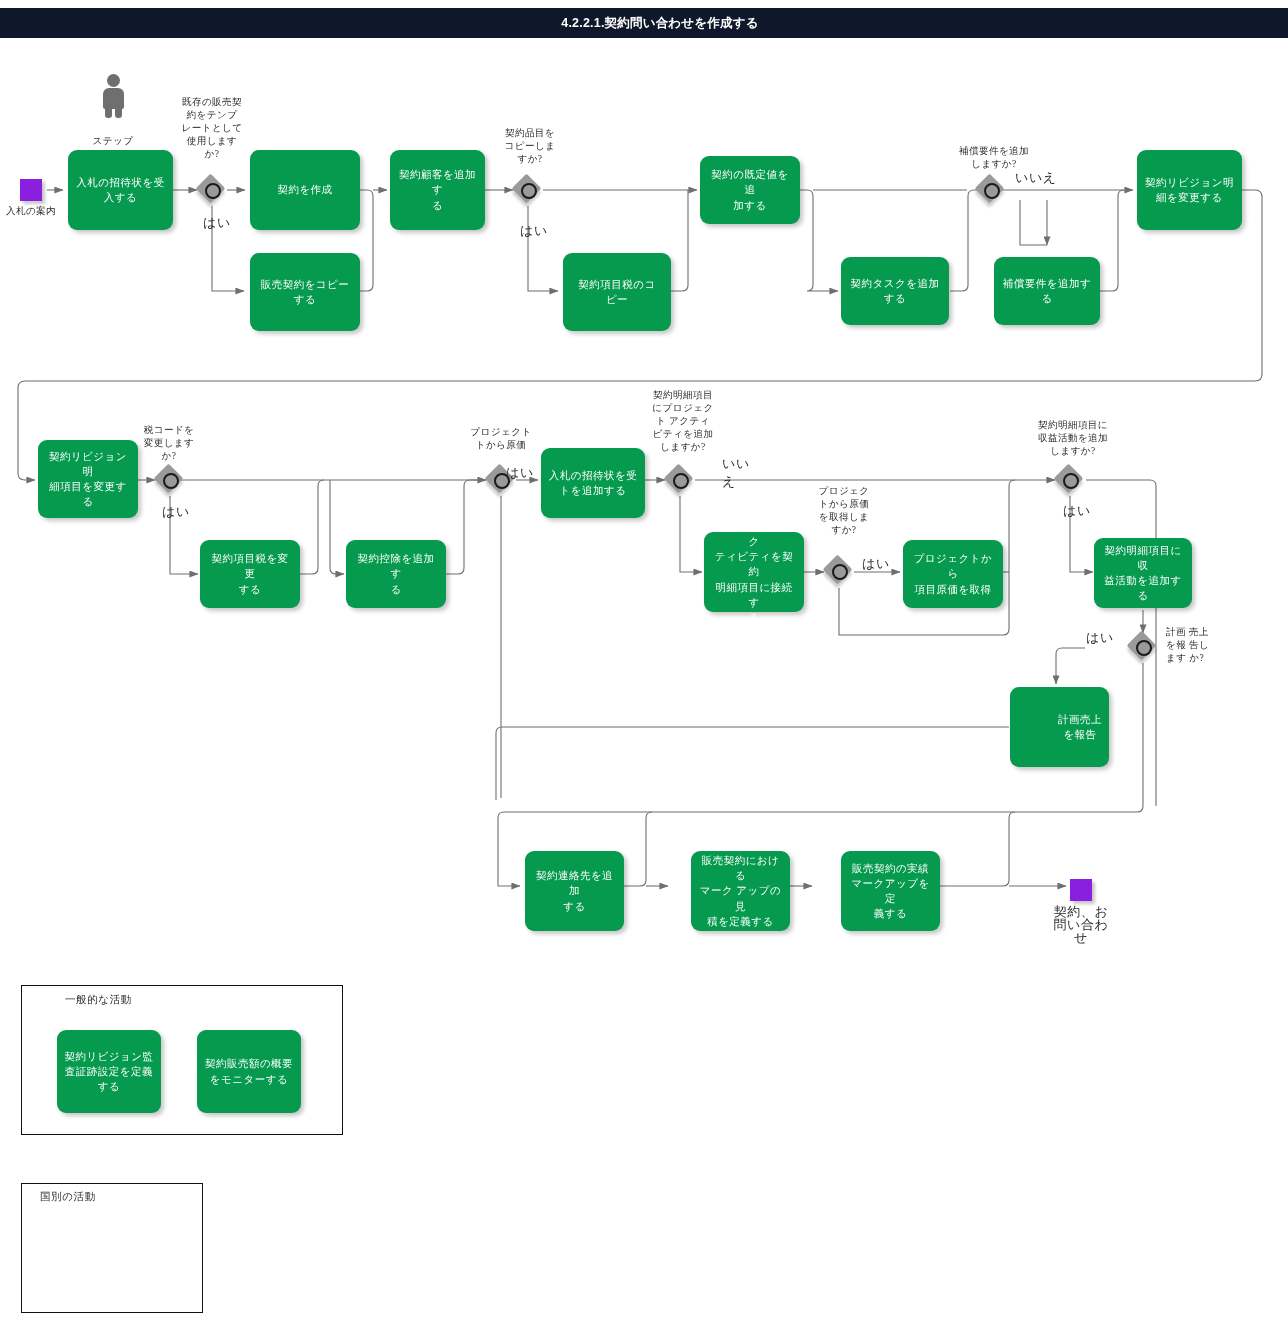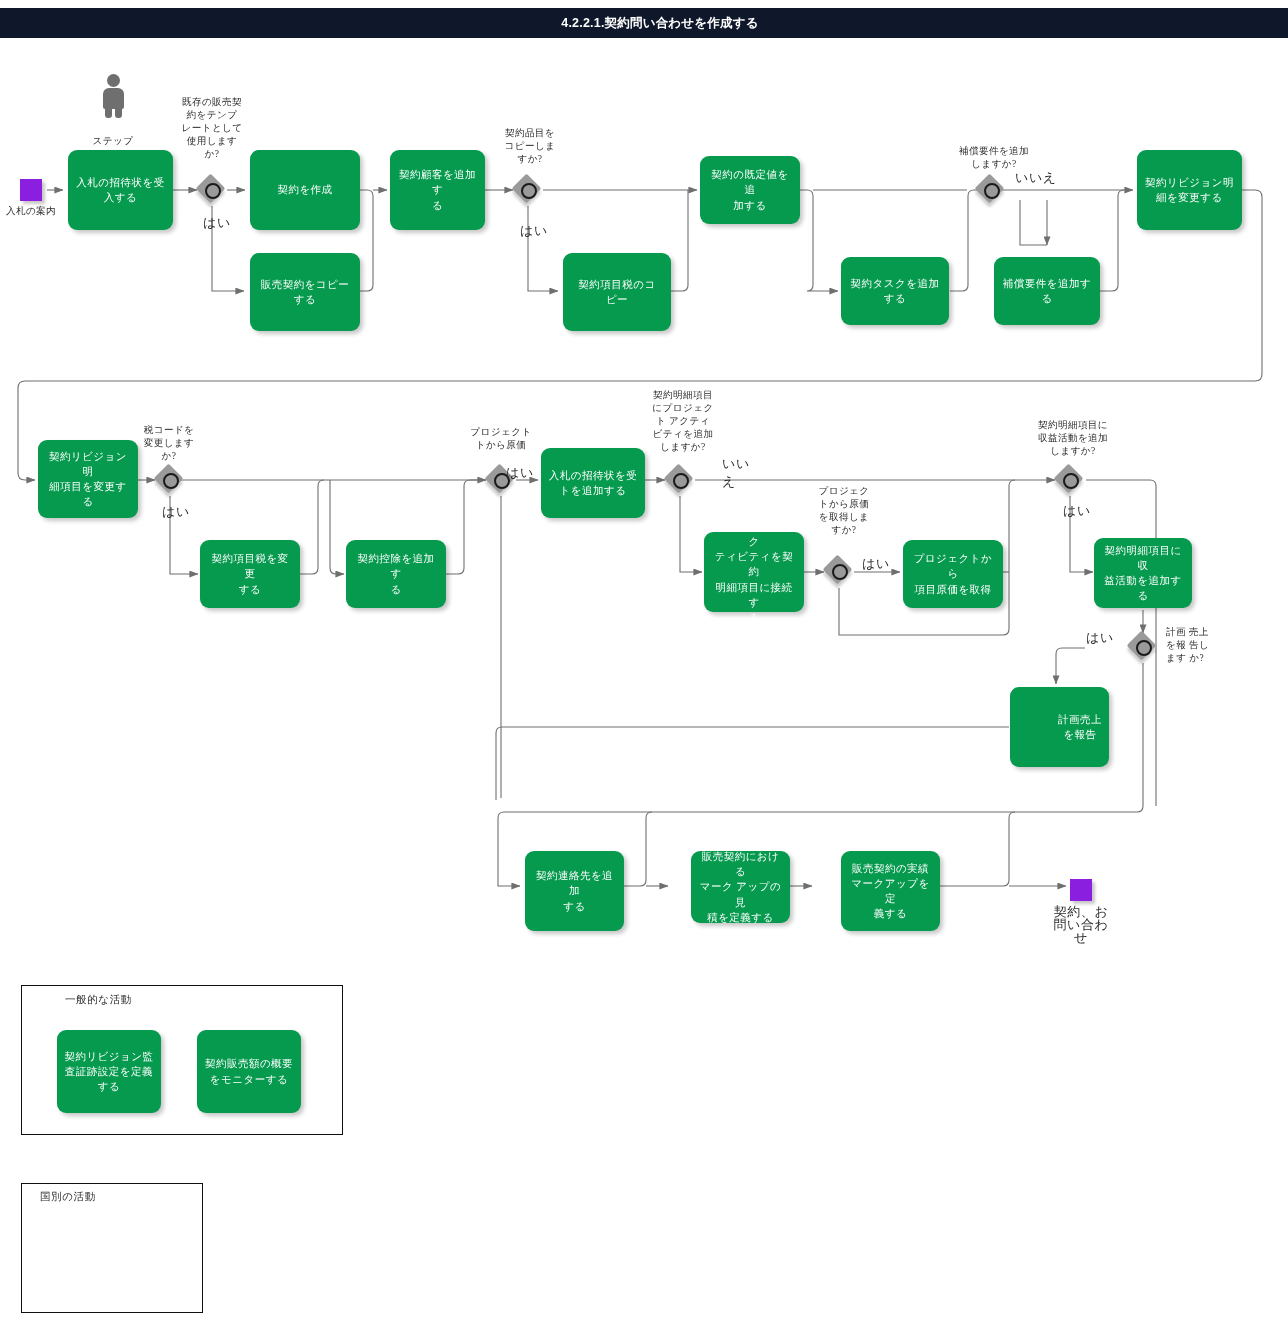--- a/index.html
+++ b/index.html
@@ -284,21 +284,21 @@
       </span>
   </div>
 
   <div class="task" style="left:525px;top:851px;width:99px;height:80px;">
     <span>
       <span>契約連絡先を追加</span>
       <span>する</span>
     </span>
   </div>
 
-  <div class="task" style="left:691px;top:851px;width:99px;height:72px;">
+  <div class="task" style="left:691px;top:851px;width:99px;height:80px;">
     <span>
       <span>販売契約における</span>
       <span>マーク アップの見</span>
       <span>積を定義する</span>
     </span>
   </div>
 
   <div class="task" style="left:841px;top:851px;width:99px;height:80px;">
     <span>
       <span>販売契約の実績</span>

